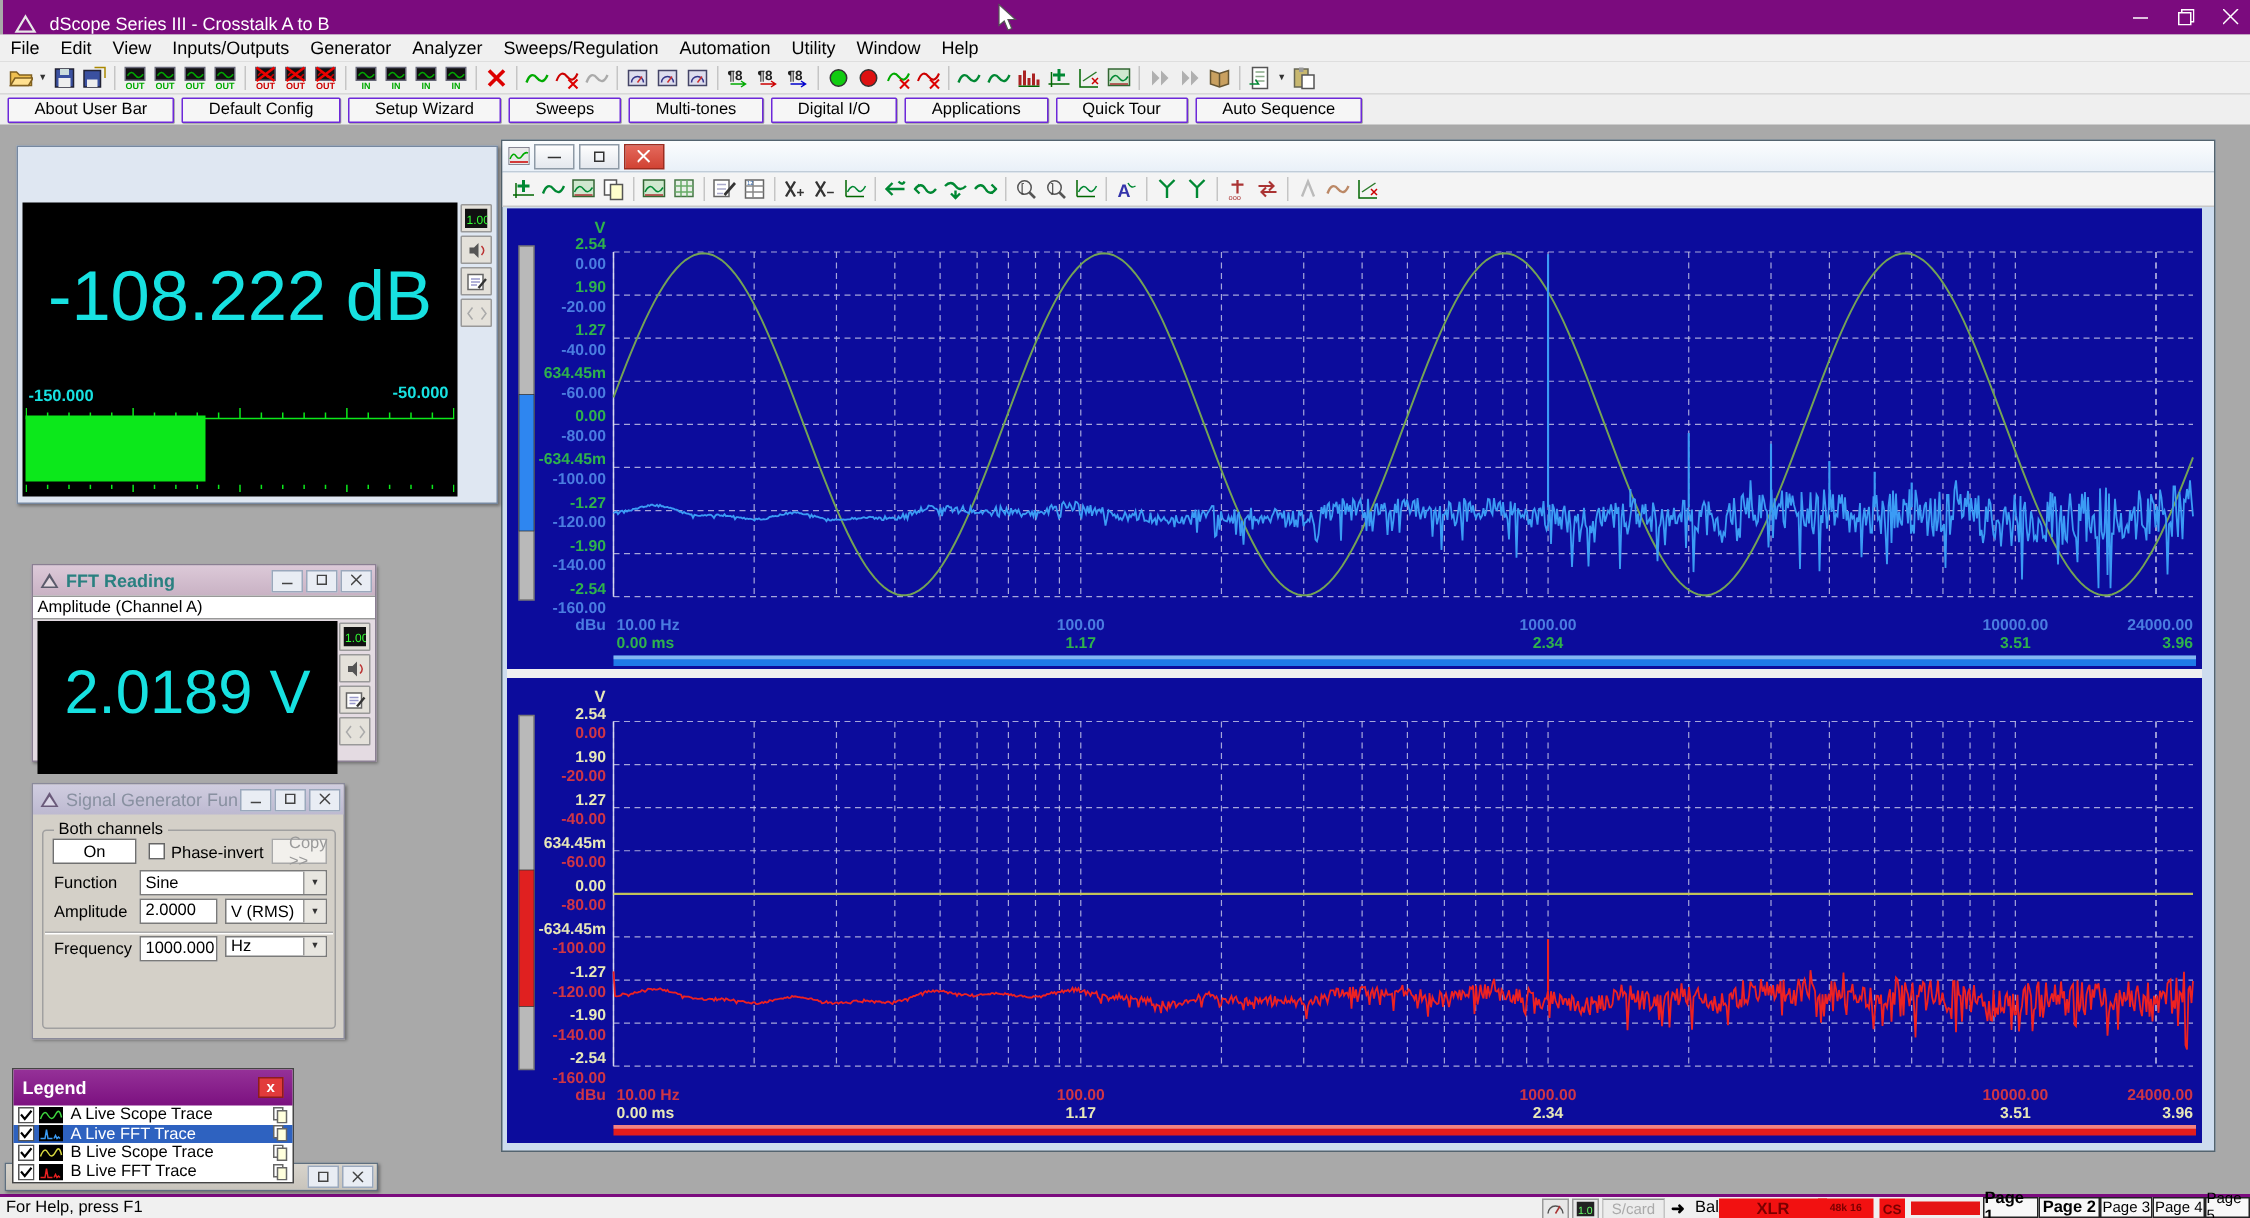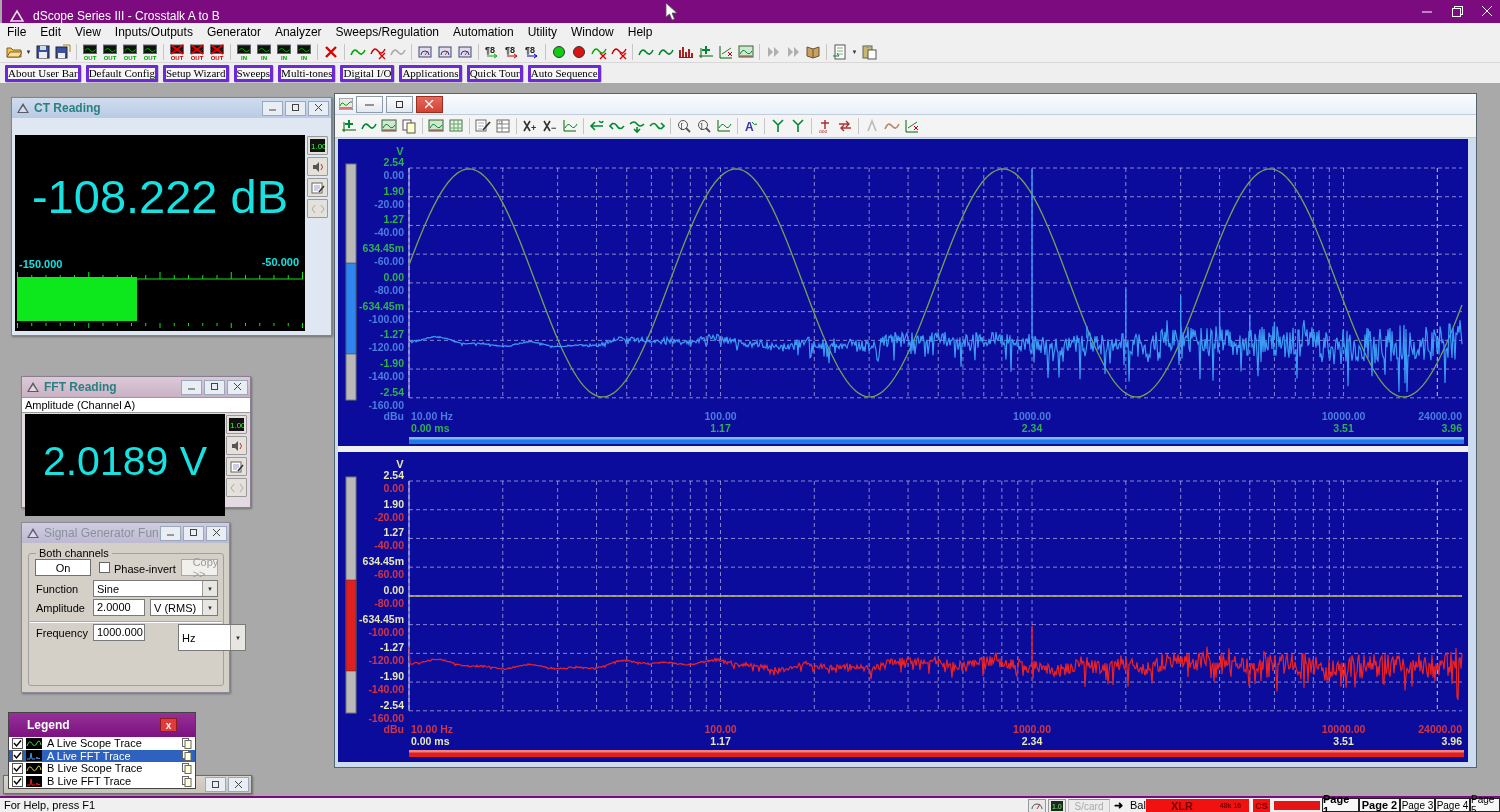--- a/index.html
+++ b/index.html
@@ -9,32 +9,32 @@
 #titlebar{left:2px;top:0;width:1500px;height:23px;background:#7b0b7e;color:#fff;display:flex;align-items:flex-end;}
 #titlebar .ttl{margin-left:8px;font-size:12px;}
 .winbtn{width:30px;height:23px;display:flex;align-items:center;justify-content:center;color:#fff;font-size:12px;}
 #menubar{left:0;top:23px;width:1500px;height:18px;background:#f0f0f0;display:flex;align-items:center;}
 #menubar .mi{padding:0 7px;height:18px;line-height:18px;color:#000;font-size:12px;}
 #toolbar{left:0;top:41px;width:1500px;height:22px;background:#f0f0f0;display:flex;align-items:center;border-bottom:1px solid #d8d8d8;}
 .tbi{width:20px;height:20px;display:flex;align-items:center;justify-content:center;}
 .tbsep{width:1px;height:16px;background:#c5c5c5;margin:0 3px;}
 .tbdrop{width:9px;height:20px;display:flex;align-items:center;justify-content:center;font-size:6px;color:#333;}
 #quickbar{left:0;top:63px;width:1500px;height:21px;background:#efefef;display:flex;align-items:center;border-bottom:1px solid #a8a8a8;}
-.qbtn{height:17px;margin-left:5px;padding:0 0;background:#f6f6f6;border:3px solid #6d28d9;border-radius:1px;box-shadow:0.5px 0.5px 0 #999;font-size:11px;display:flex;align-items:center;color:#000;font-family:Liberation Serif, serif;}
+.qbtn{height:17px;margin-left:5px;padding:0 17px;background:#f6f6f6;border:1px solid #6d28d9;border-radius:1px;box-shadow:0.5px 0.5px 0 #999;font-size:11px;display:flex;align-items:center;color:#000;}
 #mdi{left:0;top:84px;width:1500px;height:712px;background:#a9a9a9;}
 .cwin{position:absolute;border:1px solid #5f6f7f;background:#ece9e2;box-shadow:1px 1px 2px rgba(0,0,0,.35);}
 .ctit{height:20px;display:flex;align-items:center;padding:0 2px 0 4px;}
 .ctit .cttxt{flex:1;font-weight:bold;font-size:12px;margin-left:4px;white-space:nowrap;overflow:hidden;}
 .cbtn{width:21px;height:15px;background:#e9edf4;border:1px solid #9aa8bc;margin-left:2px;display:flex;align-items:center;justify-content:center;}
 .hdrstrip{background:#fff;border:1px solid #999;border-left:none;border-right:none;font-size:11px;padding:1px 3px;color:#000;}
 .blackdisp{background:#000;position:absolute;}
 .sidecol{position:absolute;display:flex;flex-direction:column;align-items:center;}
 .sbtn{width:21px;height:19px;background:#e4e1da;border:1px solid #999;border-radius:1px;margin-bottom:2px;display:flex;align-items:center;justify-content:center;}
 #legendwin{border:1px solid #444;background:#fff;}
-#legendtit{height:24px;background:linear-gradient(#953198,#7c1180);display:flex;align-items:center;color:#fff;font-weight:bold;padding:0 18px;}
+#legendtit{height:24px;background:linear-gradient(#953198,#7c1180);display:flex;align-items:center;color:#fff;font-weight:bold;padding:0 6px;}
 #legendclose{width:17px;height:14px;background:#e23b3b;color:#fff;font-size:10px;font-weight:bold;display:flex;align-items:center;justify-content:center;border:1px solid #8c1d1d;}
 .lrow{height:12.6px;display:flex;align-items:center;padding:0 3px;font-size:11px;color:#000;}
 .lrow.sel{background:#2e62c0;color:#fff;}
 #tracewin{border:1px solid #54646f;background:#cddcee;}
 #tracetit{height:21px;background:linear-gradient(#fbfdfe,#e9f0f8);display:flex;align-items:center;padding:0 4px;border-bottom:1px solid #c0ccd8;}
 #tracetit .cttxt{flex:1;font-size:12px;color:#000;margin-left:5px;}
 .t10btn{width:27px;height:17px;display:flex;align-items:center;justify-content:center;background:linear-gradient(#fefefe,#e4e8ee);border:1px solid #8e9aa6;margin-left:3px;}
 .t10btn.close{background:linear-gradient(#e4695c,#d14334);border-color:#9c2c20;}
 #tracetools{height:23px;background:#f4f4f4;display:flex;align-items:center;border-bottom:1px solid #c8c8c8;padding-left:4px;}
 #statusbar{left:0;top:796px;width:1500px;height:16px;background:#f0f0f0;border-top:2px solid #7b0b7e;font-size:11px;color:#000;}
@@ -729,42 +729,20 @@
             <rect x="71" y="611" width="1055" height="7" fill="#e31c1c"></rect>
             <rect x="71" y="611" width="1055" height="2.5" fill="#ffffff" opacity="0.45"></rect>
             <line x1="71" y1="456.9" x2="1124" y2="456.9" stroke="#c2c25a" stroke-width="1.5"></line>
             <path d="M71 508.6 L72 525.0 L73 525.2 L74 525.1 L75 524.9 L76 524.6 L77 523.3 L78 523.5 L79 523.7 L80 524.0 L81 525.1 L82 524.0 L83 523.5 L84 523.5 L85 522.4 L86 522.8 L87 522.7 L88 522.3 L89 522.1 L90 521.0 L91 521.5 L92 522.2 L93 521.3 L94 520.1 L95 520.3 L96 520.3 L97 520.9 L98 520.3 L99 520.7 L100 520.7 L101 520.5 L102 519.9 L103 520.5 L104 521.3 L105 520.9 L106 521.8 L107 520.9 L108 522.3 L109 522.4 L110 522.6 L111 522.8 L112 522.6 L113 523.0 L114 523.8 L115 523.8 L116 524.1 L117 526.4 L118 525.2 L119 525.4 L120 525.4 L121 525.4 L122 525.8 L123 526.1 L124 526.9 L125 526.6 L126 526.6 L127 526.9 L128 526.9 L129 526.7 L130 526.5 L131 527.6 L132 527.7 L133 527.6 L134 527.0 L135 526.8 L136 527.0 L137 527.0 L138 528.1 L139 526.3 L140 527.9 L141 527.1 L142 527.3 L143 526.5 L144 526.8 L145 528.1 L146 526.6 L147 527.1 L148 527.8 L149 528.1 L150 527.8 L151 527.3 L152 528.3 L153 529.9 L154 528.2 L155 528.4 L156 528.5 L157 528.3 L158 528.6 L159 529.3 L160 529.6 L161 529.3 L162 529.8 L163 530.0 L164 529.2 L165 529.1 L166 530.3 L167 530.4 L168 530.1 L169 529.8 L170 529.0 L171 529.7 L172 528.8 L173 529.4 L174 529.1 L175 527.8 L176 527.9 L177 528.5 L178 527.6 L179 527.3 L180 527.3 L181 527.0 L182 526.7 L183 526.6 L184 526.9 L185 526.1 L186 526.2 L187 525.7 L188 526.4 L189 526.2 L190 524.9 L191 525.5 L192 525.2 L193 525.4 L194 525.8 L195 525.8 L196 526.1 L197 525.9 L198 526.3 L199 526.4 L200 526.7 L201 527.0 L202 526.6 L203 526.6 L204 527.5 L205 527.6 L206 527.8 L207 527.7 L208 528.6 L209 528.5 L210 529.8 L211 529.7 L212 529.3 L213 528.4 L214 529.7 L215 529.2 L216 529.2 L217 530.3 L218 530.0 L219 529.4 L220 529.3 L221 530.1 L222 529.4 L223 529.0 L224 529.8 L225 529.5 L226 529.1 L227 529.6 L228 529.7 L229 530.0 L230 528.9 L231 528.1 L232 528.1 L233 527.9 L234 528.7 L235 528.8 L236 528.9 L237 529.2 L238 527.3 L239 528.4 L240 528.0 L241 528.4 L242 528.8 L243 528.0 L244 528.6 L245 529.6 L246 528.4 L247 528.7 L248 528.5 L249 528.7 L250 529.5 L251 529.3 L252 529.8 L253 529.0 L254 528.7 L255 529.0 L256 529.8 L257 530.4 L258 528.5 L259 529.2 L260 528.5 L261 527.9 L262 527.8 L263 528.4 L264 527.9 L265 527.1 L266 527.0 L267 528.2 L268 526.4 L269 525.8 L270 525.7 L271 524.9 L272 525.0 L273 524.3 L274 524.2 L275 523.5 L276 522.9 L277 524.5 L278 522.5 L279 521.8 L280 522.7 L281 521.5 L282 522.1 L283 522.2 L284 521.2 L285 522.2 L286 521.3 L287 521.4 L288 522.2 L289 521.6 L290 521.9 L291 521.4 L292 522.2 L293 522.2 L294 523.3 L295 522.4 L296 522.6 L297 523.4 L298 523.6 L299 523.2 L300 525.0 L301 523.4 L302 523.6 L303 524.6 L304 524.3 L305 523.7 L306 523.7 L307 524.2 L308 524.7 L309 525.0 L310 523.9 L311 525.5 L312 525.1 L313 524.9 L314 524.5 L315 524.0 L316 523.6 L317 524.2 L318 524.0 L319 523.9 L320 523.9 L321 523.7 L322 524.0 L323 523.1 L324 523.1 L325 523.8 L326 522.8 L327 523.4 L328 523.5 L329 523.7 L330 523.8 L331 524.2 L332 523.1 L333 523.7 L334 523.5 L335 524.4 L336 523.8 L337 524.8 L338 524.2 L339 525.2 L340 525.4 L341 525.0 L342 524.6 L343 524.6 L344 525.5 L345 525.0 L346 525.6 L347 525.9 L348 526.0 L349 525.9 L350 526.0 L351 525.1 L352 525.5 L353 525.0 L354 525.5 L355 525.0 L356 526.0 L357 524.9 L358 524.5 L359 524.7 L360 523.6 L361 523.7 L362 523.4 L363 522.4 L364 523.2 L365 522.4 L366 523.8 L367 522.4 L368 522.3 L369 522.5 L370 521.2 L371 522.7 L372 521.4 L373 521.7 L374 520.9 L375 522.2 L376 521.3 L377 519.5 L378 522.1 L379 519.8 L380 521.5 L381 519.8 L382 522.4 L383 522.2 L384 521.5 L385 521.1 L386 524.1 L387 521.9 L388 523.1 L389 524.9 L390 522.7 L391 523.2 L392 523.2 L393 522.2 L394 525.9 L395 526.7 L396 530.0 L397 524.1 L398 524.1 L399 524.7 L400 525.6 L401 528.0 L402 526.3 L403 526.5 L404 525.3 L405 527.1 L406 524.7 L407 526.7 L408 523.6 L409 526.4 L410 525.3 L411 527.5 L412 527.0 L413 524.8 L414 527.1 L415 532.5 L416 525.4 L417 526.8 L418 526.9 L419 526.6 L420 527.4 L421 532.6 L422 527.6 L423 525.7 L424 528.5 L425 526.8 L426 530.0 L427 526.3 L428 528.5 L429 526.8 L430 531.1 L431 530.7 L432 534.5 L433 530.6 L434 531.3 L435 531.6 L436 536.4 L437 528.3 L438 531.4 L439 532.8 L440 534.4 L441 528.7 L442 532.5 L443 530.2 L444 528.5 L445 528.9 L446 532.5 L447 531.1 L448 529.9 L449 529.9 L450 531.0 L451 529.9 L452 528.0 L453 527.7 L454 529.6 L455 528.2 L456 527.9 L457 527.8 L458 527.6 L459 528.7 L460 527.3 L461 524.3 L462 525.9 L463 532.6 L464 527.1 L465 525.0 L466 523.4 L467 523.9 L468 522.5 L469 525.1 L470 524.2 L471 524.6 L472 526.7 L473 525.3 L474 527.5 L475 532.2 L476 531.2 L477 526.5 L478 527.0 L479 526.9 L480 529.0 L481 529.8 L482 527.0 L483 525.0 L484 529.1 L485 526.3 L486 525.4 L487 528.3 L488 529.8 L489 529.2 L490 530.2 L491 534.4 L492 527.0 L493 526.3 L494 531.6 L495 528.4 L496 530.3 L497 529.5 L498 533.6 L499 526.0 L500 526.9 L501 529.6 L502 526.8 L503 529.5 L504 527.7 L505 527.1 L506 525.9 L507 529.9 L508 526.4 L509 525.0 L510 531.8 L511 530.2 L512 525.2 L513 530.3 L514 527.4 L515 528.1 L516 527.9 L517 529.5 L518 530.0 L519 526.2 L520 529.4 L521 528.3 L522 529.4 L523 526.0 L524 528.9 L525 528.0 L526 531.8 L527 528.7 L528 527.4 L529 526.5 L530 530.3 L531 530.0 L532 531.9 L533 540.2 L534 531.8 L535 528.8 L536 527.6 L537 530.3 L538 529.2 L539 525.4 L540 526.1 L541 529.7 L542 530.9 L543 524.3 L544 526.4 L545 524.2 L546 526.4 L547 529.6 L548 524.9 L549 521.2 L550 521.2 L551 521.2 L552 525.1 L553 520.0 L554 520.2 L555 525.6 L556 524.6 L557 520.7 L558 524.7 L559 523.0 L560 522.7 L561 525.2 L562 519.1 L563 533.4 L564 518.9 L565 526.4 L566 520.6 L567 528.9 L568 524.3 L569 519.5 L570 518.7 L571 519.3 L572 519.0 L573 524.2 L574 522.4 L575 531.0 L576 522.8 L577 520.5 L578 526.7 L579 521.5 L580 519.4 L581 523.9 L582 530.9 L583 520.7 L584 524.1 L585 525.0 L586 521.3 L587 524.2 L588 523.9 L589 524.0 L590 523.5 L591 534.9 L592 521.9 L593 521.5 L594 522.3 L595 521.1 L596 520.4 L597 517.7 L598 525.2 L599 522.3 L600 523.9 L601 520.5 L602 521.3 L603 524.2 L604 525.1 L605 527.4 L606 523.9 L607 533.2 L608 527.5 L609 520.6 L610 528.2 L611 525.7 L612 524.5 L613 528.9 L614 538.8 L615 523.1 L616 532.5 L617 525.7 L618 528.2 L619 529.3 L620 530.4 L621 529.9 L622 522.1 L623 523.6 L624 532.2 L625 526.6 L626 523.4 L627 527.5 L628 532.4 L629 527.4 L630 521.9 L631 525.6 L632 522.1 L633 522.9 L634 526.0 L635 521.0 L636 527.7 L637 521.6 L638 522.6 L639 525.2 L640 524.1 L641 525.5 L642 519.2 L643 520.1 L644 518.0 L645 536.9 L646 518.0 L647 530.7 L648 525.4 L649 517.5 L650 523.9 L651 526.6 L652 517.2 L653 526.9 L654 518.4 L655 524.5 L656 522.1 L657 516.9 L658 513.6 L659 521.6 L660 522.1 L661 520.6 L662 528.1 L663 520.7 L664 522.6 L665 527.1 L666 527.2 L667 524.6 L668 521.2 L669 528.2 L670 529.0 L671 524.1 L672 530.2 L673 520.3 L674 528.5 L675 520.8 L676 529.5 L677 526.1 L678 535.1 L679 537.2 L680 526.6 L681 520.1 L682 522.3 L683 523.1 L684 522.9 L685 536.8 L686 526.1 L687 531.2 L688 527.2 L689 532.7 L690 533.4 L691 529.6 L692 526.6 L693 526.7 L694 521.7 L695 539.6 L696 521.8 L697 530.2 L698 522.3 L699 528.0 L700 530.5 L701 533.1 L702 524.3 L703 525.5 L704 530.8 L705 526.9 L706 527.0 L707 531.4 L708 526.6 L709 534.8 L710 525.0 L711 526.6 L712 535.0 L713 531.7 L714 528.5 L715 534.7 L716 537.0 L717 532.1 L718 536.1 L719 530.4 L720 526.1 L721 534.3 L722 537.6 L723 525.3 L724 529.7 L725 528.6 L726 529.1 L727 536.2 L728 524.6 L729 533.6 L730 524.5 L731 534.3 L732 533.8 L733 524.7 L734 527.9 L735 532.5 L736 532.5 L737 530.4 L738 520.9 L739 521.6 L740 522.9 L741 527.8 L742 524.6 L743 517.5 L744 524.7 L745 522.4 L746 523.7 L747 547.8 L748 529.1 L749 518.1 L750 527.5 L751 523.5 L752 528.8 L753 528.6 L754 521.3 L755 534.1 L756 527.8 L757 521.6 L758 534.0 L759 523.7 L760 522.4 L761 524.1 L762 534.3 L763 532.8 L764 531.5 L765 525.5 L766 531.8 L767 524.1 L768 541.0 L769 524.6 L770 545.1 L771 532.2 L772 525.3 L773 523.3 L774 522.4 L775 545.9 L776 528.3 L777 522.7 L778 523.7 L779 528.1 L780 520.1 L781 531.0 L782 527.4 L783 516.5 L784 525.6 L785 520.3 L786 528.6 L787 530.5 L788 519.1 L789 527.4 L790 547.4 L791 525.6 L792 524.4 L793 521.9 L794 519.9 L795 526.4 L796 526.9 L797 529.5 L798 529.3 L799 523.4 L800 531.5 L801 532.7 L802 529.3 L803 528.5 L804 534.9 L805 525.1 L806 531.6 L807 536.5 L808 530.1 L809 535.2 L810 523.3 L811 530.8 L812 530.0 L813 531.9 L814 544.4 L815 524.1 L816 523.2 L817 527.3 L818 521.0 L819 519.7 L820 531.7 L821 532.6 L822 527.2 L823 532.5 L824 514.5 L825 529.7 L826 527.9 L827 530.1 L828 525.2 L829 515.3 L830 517.9 L831 519.2 L832 518.7 L833 526.0 L834 528.0 L835 524.9 L836 513.8 L837 522.1 L838 519.4 L839 524.8 L840 515.6 L841 524.6 L842 518.4 L843 524.7 L844 517.8 L845 527.2 L846 525.1 L847 517.2 L848 523.2 L849 515.1 L850 537.9 L851 514.3 L852 528.7 L853 524.5 L854 523.6 L855 519.9 L856 529.5 L857 529.6 L858 521.1 L859 531.5 L860 521.4 L861 513.6 L862 518.4 L863 528.6 L864 516.4 L865 513.8 L866 519.3 L867 524.0 L868 526.0 L869 507.8 L870 516.5 L871 518.7 L872 521.8 L873 539.0 L874 526.2 L875 524.6 L876 542.8 L877 523.8 L878 538.7 L879 523.7 L880 530.3 L881 524.9 L882 527.1 L883 515.1 L884 535.2 L885 515.4 L886 520.3 L887 528.4 L888 521.0 L889 526.4 L890 525.5 L891 509.4 L892 530.8 L893 537.6 L894 522.0 L895 521.8 L896 522.3 L897 517.0 L898 526.7 L899 525.1 L900 529.2 L901 529.1 L902 525.4 L903 527.4 L904 519.4 L905 519.8 L906 532.1 L907 531.1 L908 533.2 L909 519.6 L910 532.1 L911 547.2 L912 534.4 L913 524.8 L914 524.9 L915 530.3 L916 524.1 L917 544.9 L918 530.7 L919 530.1 L920 532.6 L921 525.3 L922 520.5 L923 542.2 L924 522.6 L925 530.8 L926 512.8 L927 514.0 L928 521.0 L929 538.7 L930 517.8 L931 538.0 L932 516.0 L933 520.9 L934 523.9 L935 531.8 L936 524.7 L937 516.0 L938 530.9 L939 552.6 L940 524.9 L941 525.2 L942 517.6 L943 522.4 L944 515.7 L945 516.9 L946 534.6 L947 529.1 L948 519.4 L949 514.8 L950 525.4 L951 529.7 L952 528.4 L953 523.3 L954 514.8 L955 530.9 L956 528.3 L957 522.7 L958 528.8 L959 531.9 L960 535.4 L961 533.0 L962 533.5 L963 540.3 L964 515.2 L965 514.9 L966 549.1 L967 514.7 L968 524.2 L969 525.0 L970 542.1 L971 518.5 L972 521.4 L973 533.8 L974 522.8 L975 520.1 L976 535.8 L977 527.6 L978 517.7 L979 528.8 L980 530.0 L981 525.6 L982 525.8 L983 524.1 L984 532.0 L985 528.8 L986 535.7 L987 541.7 L988 528.3 L989 540.9 L990 541.4 L991 521.0 L992 539.0 L993 532.8 L994 537.4 L995 521.6 L996 534.9 L997 533.3 L998 536.4 L999 525.4 L1000 523.1 L1001 531.8 L1002 524.9 L1003 547.6 L1004 523.6 L1005 537.3 L1006 537.2 L1007 524.2 L1008 548.6 L1009 536.2 L1010 531.6 L1011 521.0 L1012 519.2 L1013 537.6 L1014 516.5 L1015 520.1 L1016 525.0 L1017 548.4 L1018 534.4 L1019 533.0 L1020 518.6 L1021 515.6 L1022 538.8 L1023 524.2 L1024 539.4 L1025 531.8 L1026 516.1 L1027 528.2 L1028 532.3 L1029 526.9 L1030 523.3 L1031 528.9 L1032 517.4 L1033 530.8 L1034 524.2 L1035 530.5 L1036 515.3 L1037 526.5 L1038 521.8 L1039 537.9 L1040 527.1 L1041 536.2 L1042 521.7 L1043 518.8 L1044 517.2 L1045 544.1 L1046 545.1 L1047 514.6 L1048 535.3 L1049 531.4 L1050 515.8 L1051 534.1 L1052 537.6 L1053 524.1 L1054 519.9 L1055 517.5 L1056 534.1 L1057 520.6 L1058 526.1 L1059 516.9 L1060 519.5 L1061 516.6 L1062 524.2 L1063 531.3 L1064 530.2 L1065 519.8 L1066 526.8 L1067 551.5 L1068 536.0 L1069 529.5 L1070 531.3 L1071 534.3 L1072 527.3 L1073 523.1 L1074 547.5 L1075 521.0 L1076 526.1 L1077 531.7 L1078 522.4 L1079 528.0 L1080 527.1 L1081 515.4 L1082 532.3 L1083 521.4 L1084 530.9 L1085 535.0 L1086 522.4 L1087 518.1 L1088 525.8 L1089 534.3 L1090 538.4 L1091 524.5 L1092 525.5 L1093 535.6 L1094 516.1 L1095 538.8 L1096 526.9 L1097 541.9 L1098 524.8 L1099 530.8 L1100 524.8 L1101 536.2 L1102 521.5 L1103 525.4 L1104 522.1 L1105 523.0 L1106 530.4 L1107 516.6 L1108 515.1 L1109 514.1 L1110 536.7 L1111 528.0 L1112 533.4 L1113 512.8 L1114 544.9 L1115 522.1 L1116 523.2 L1117 529.2 L1118 508.8 L1119 557.8 L1120 560.7 L1121 520.6 L1122 518.2 L1123 529.7 L1124 515.0 " stroke="#ee2222" fill="none" stroke-width="1.2"></path>
             <line x1="694.0379847306833" y1="521.53125" x2="694.0379847306833" y2="487.06125" stroke="#ee2222" stroke-width="1.4"></line>
           </svg>
       </div>
     </div>
 
     <div class="cwin" style="left:11px;top:13px;width:321px;height:239px;border-color:#7688a0;background:#dfe7f2;">
-      <div class="ctit" style="background:linear-gradient(#cfdcee,#b8cbe4);">
-        <svg width="14" height="12">
-            <path d="M7 1 L13 11 L1 11 Z" fill="#5a5a6a"></path>
-            <path d="M7 4 L11 10 L3 10 Z" fill="#d8dce4"></path>
-          </svg>
-        <span class="cttxt" style="color:#2a8080;">CT Reading</span>
-        <div class="cbtn">
-            <svg width="8" height="8">
-              <line x1="0" y1="6" x2="7" y2="6" stroke="#444"></line>
-            </svg>
-          </div>
-        <div class="cbtn">
-            <svg width="8" height="8">
-              <rect x="0.5" y="0.5" width="6" height="6" fill="none" stroke="#444"></rect>
-            </svg>
-          </div>
-        <div class="cbtn">
-            <svg width="8" height="8">
-              <path d="M0 0 L7 7 M7 0 L0 7" stroke="#444"></path>
-            </svg>
-          </div>
-      </div>
       <div class="blackdisp" style="left:3px;top:37px;width:290px;height:196px;">
         <div style="position:absolute;left:4px;top:34px;width:282px;text-align:center;font-size:47px;color:#17e1e1;">-108.222 dB</div>
         <div style="position:absolute;left:4px;top:123px;font-size:11px;color:#17e1e1;font-weight:bold;">-150.000</div>
         <div style="position:absolute;right:6px;top:121px;font-size:11px;color:#17e1e1;font-weight:bold;">-50.000</div>
         <svg id="ctruler" style="position:absolute;left:2px;top:135px;" width="286" height="10">
             <line x1="0" y1="9" x2="286" y2="9" stroke="#0ce81b"></line>
             <line x1="0.5" y1="2" x2="0.5" y2="9" stroke="#0ce81b"></line>
             <line x1="14.75" y1="5" x2="14.75" y2="9" stroke="#0ce81b"></line>
             <line x1="29" y1="5" x2="29" y2="9" stroke="#0ce81b"></line>
             <line x1="43.25" y1="5" x2="43.25" y2="9" stroke="#0ce81b"></line>
@@ -930,21 +908,21 @@
         </div>
       <div class="fldlbl" style="left:14px;top:79px;">Amplitude</div>
       <div class="tfield" style="left:71px;top:76px;width:52px;height:17px;">2.0000</div>
       <div class="combo" style="left:128px;top:76px;width:68px;height:17px;">
           <span class="cval">V (RMS)</span>
           <span class="cbt">▼</span>
         </div>
       <div style="position:absolute;left:8px;top:98px;width:192px;height:1px;background:#aaa;box-shadow:0 1px 0 #fff;"></div>
       <div class="fldlbl" style="left:14px;top:104px;">Frequency</div>
       <div class="tfield" style="left:71px;top:101px;width:52px;height:17px;">1000.000</div>
-      <div class="combo" style="left:128px;top:101px;width:68px;height:27px;margin-left:28px;">
+      <div class="combo" style="left:128px;top:101px;width:68px;height:14px;">
           <span class="cval">Hz</span>
           <span class="cbt">▼</span>
         </div>
     </div>
 
     <div class="cwin" style="left:3px;top:691px;width:249px;height:19px;z-index:1;">
       <div class="ctit" style="background:linear-gradient(#d8d4cc,#c8c4bc);height:17px;">
         <span class="cttxt" style="color:#777;"></span>
         <div class="cbtn">
             <svg width="8" height="8">

